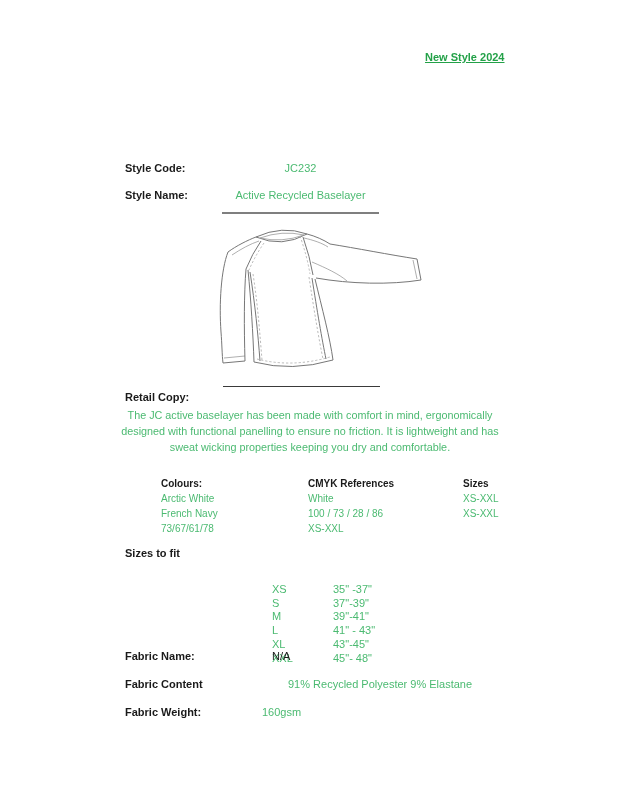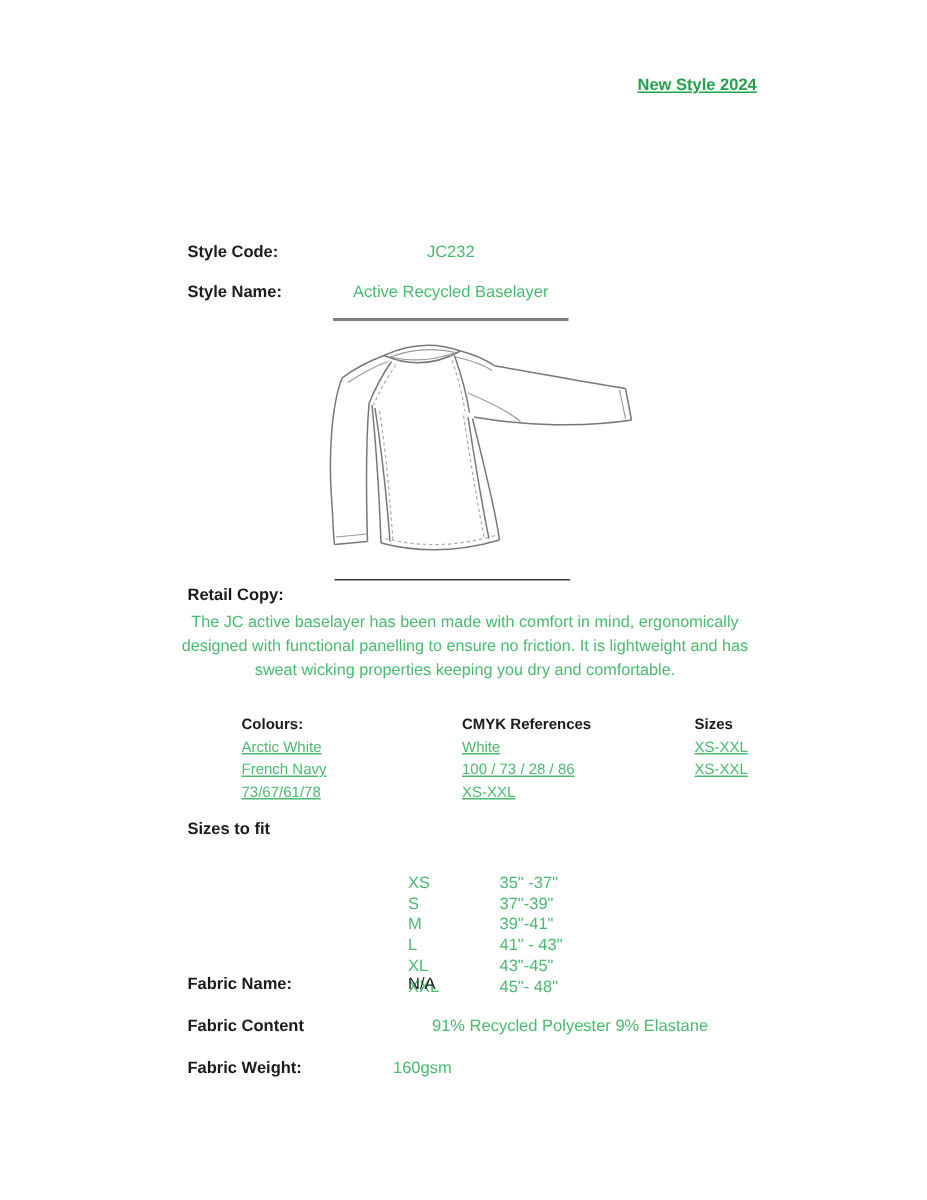--- a/index.html
+++ b/index.html
@@ -21,21 +21,21 @@
   .garment{left:200px;top:222px;width:230px;height:155px;}
   .retail-copy{
     left:110px;top:407px;width:400px;text-align:center;white-space:normal;
     font-size:10.8px;line-height:16px;color:var(--body-green,#4BBA71);
   }
   .colours-table{
     left:125px;top:476px;width:380px;display:grid;
     grid-template-columns:147px 155px 1fr;font-size:10px;line-height:15px;margin-left:36px;
   }
   .colours-table .hdr{font-weight:bold;color:var(--text-black,#1a1a1a);}
-  .colours-table .cell{color:var(--body-green,#4BBA71);white-space:nowrap;text-decoration:underline;}
+  .colours-table .cell{color:var(--body-green,#4BBA71);white-space:nowrap;}
   .sizes-grid{
     left:272px;top:556px;width:160px;display:grid;
     grid-template-columns:61px 1fr;font-size:11px;line-height:13.7px;
     color:var(--body-green,#4BBA71);
     margin-top:27px;
   }
   svg .seam{fill:none;stroke:#777;stroke-width:1;}
   svg .seam-light{fill:none;stroke:#9a9a9a;stroke-width:0.8;}
   svg .stitch{fill:none;stroke:#a8a8a8;stroke-width:0.8;stroke-dasharray:2.2,2;}
 </style>

